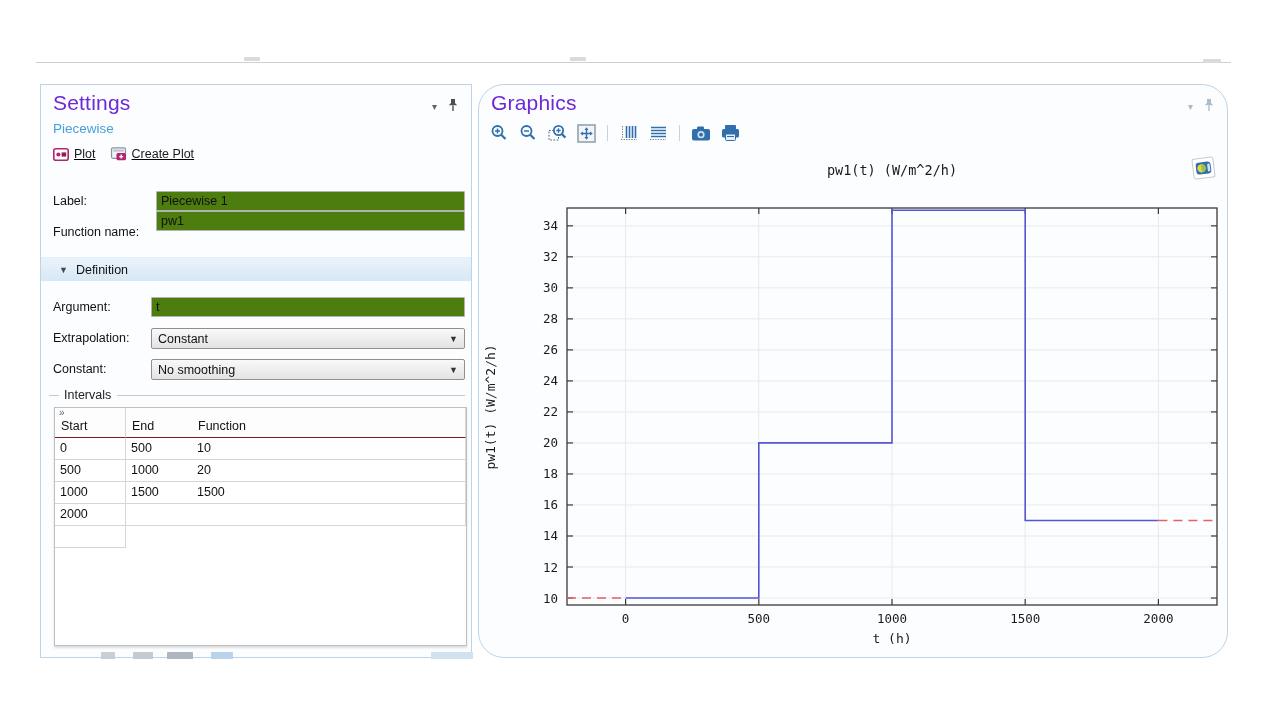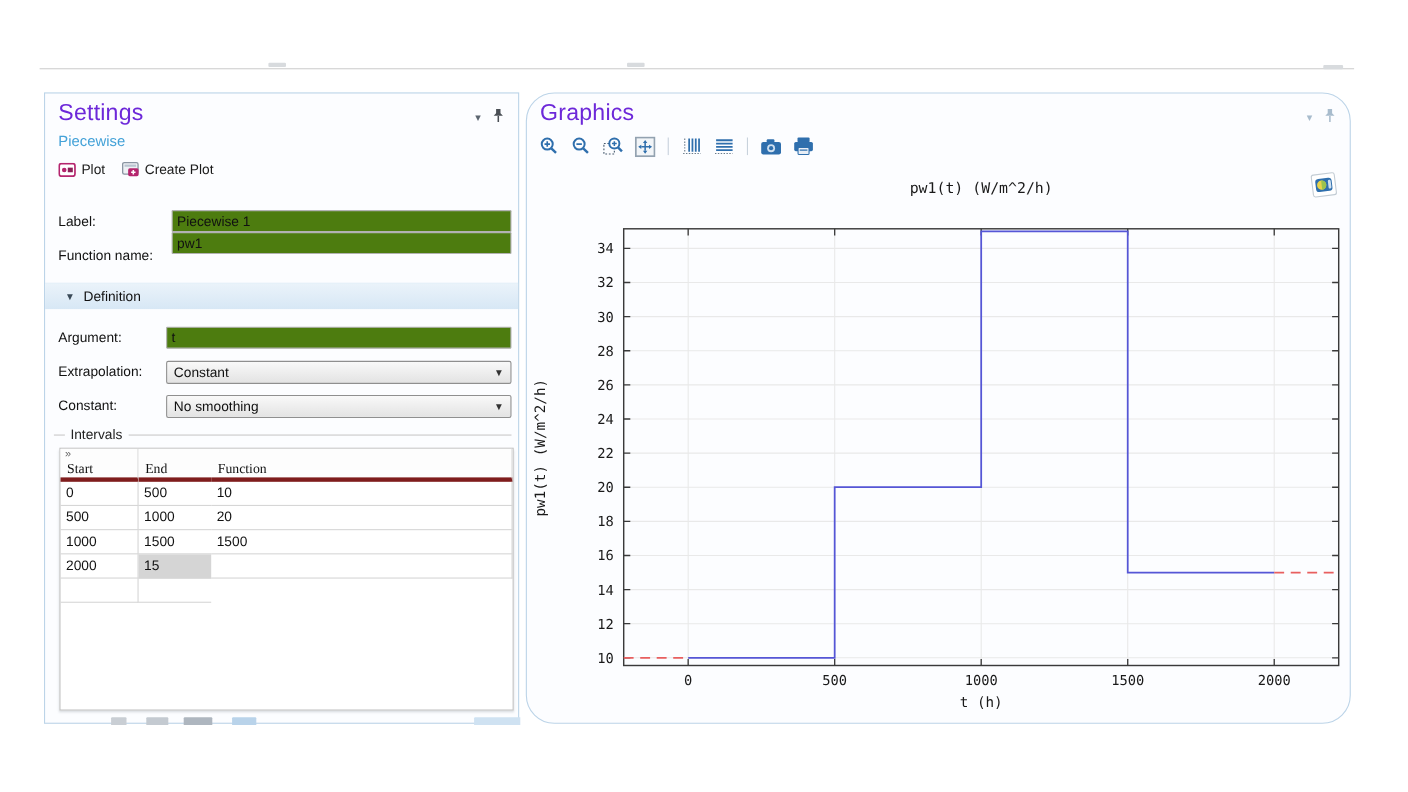--- a/index.html
+++ b/index.html
@@ -18,21 +18,21 @@
   .panel.graphics { left:478px; width:750px;border-radius:26px; }
 
   .panel-title { position:absolute; left:12px; top:6px; font-size:21px; font-weight:300;
                  color:#6d28d9; letter-spacing:0.2px; }
   .panel-sub   { position:absolute; left:12px; top:36px; font-size:13.5px; color:#44a2d8; }
   .hdr-arrow { position:absolute; right:34px; top:16px; font-size:10px; color:#5c6670; cursor:default; }
   .hdr-pin   { position:absolute; right:12px; top:13px; width:12px; height:14px; }
   .graphics .hdr-arrow { color:#a8bccd; }
 
   
-  .s-toolbar { position:absolute; left:12px; top:62px; display:flex; gap:14px; align-items:center; }
+  .s-toolbar { position:absolute; left:12px; top:62px; display:flex; gap:14px; align-items:center;text-decoration:underline; }
   .s-btn { display:flex; align-items:center; gap:5px; font-size:12.5px; color:#1a1a1a; cursor:default; }
 
   
   .form-label { position:absolute; left:12px; font-size:12.5px; color:#111; }
   .text-input { position:absolute; height:20px; border:1px solid #b2b2b2; background:#4d7c0f;
                 font-size:12.5px; font-family:"Liberation Sans",sans-serif; color:#111;
                 padding:0 4px; border-radius:1px; outline:none; }
   .dropdown { position:absolute; height:21px; border:1px solid #8f8f8f; border-radius:2px;
               background:linear-gradient(#f9f9f9,#e3e3e3); display:flex; align-items:center;
               font-size:12.5px; color:#111; padding:0 6px; }
@@ -51,21 +51,21 @@
   .group-legend::after  { content:""; flex:1; height:1px; background:#c9c9c9; margin-left:6px; }
 
   .table-box { position:absolute; left:13px; top:322px; width:413px; height:239px;
                background:#fff; border:1px solid #c0c0c0;
                box-shadow:0 2px 2px rgba(120,130,140,0.25); }
   .itable { position:relative; width:100%; display:grid; grid-template-columns:71px 66px 1fr; }
   .itable .cell { border-right:1px solid #d6d6d6; border-bottom:1px solid #d6d6d6;
                   font-size:12.5px; color:#111; padding:3px 0 0 5px; height:22px; }
   .itable .cell:nth-child(3n) { border-right:none; }
   .itable .hcell { height:30px; padding-top:11px; padding-left:6px; background:#fdfdfd;
-                   border-bottom:4px solid #7f1d1d;font-family:Liberation Serif, serif; }
+                   border-bottom:1px solid #7f1d1d; }
   .itable .hcell:first-child { padding-left:15px; }
   .itable .sel { background:#d5d5d5; }
   .corner-mark { position:absolute; left:4px; top:-1px; font-size:10px; color:#666; letter-spacing:-2px; }
 
   .frag-row { position:absolute; left:0; top:565px; width:432px; height:9px; overflow:hidden; }
   .frag-row span { position:absolute; top:2px; height:10px; border-radius:1px; }
 
   
   .g-toolbar { position:absolute; left:10px; top:37px; display:flex; align-items:center; gap:9px; height:22px; }
   .tbtn { width:20px; height:20px; display:flex; align-items:center; justify-content:center; cursor:default; }
@@ -154,21 +154,20 @@
           <div class="cell">0</div>
           <div class="cell">500</div>
           <div class="cell">10</div>
           <div class="cell">500</div>
           <div class="cell">1000</div>
           <div class="cell">20</div>
           <div class="cell">1000</div>
           <div class="cell">1500</div>
           <div class="cell">1500</div>
           <div class="cell">2000</div>
-          <div class="cell sel">15</div>
           <div class="cell"></div>
           <div class="cell"></div>
           <div class="cell"></div>
         </div>
     </div>
 
     <div class="frag-row">
       <span style="left:60px;  width:14px; background:#c9ced4;"></span>
       <span style="left:92px;  width:20px; background:#c4cad1;"></span>
       <span style="left:126px; width:26px; background:#aeb6bf;"></span>

